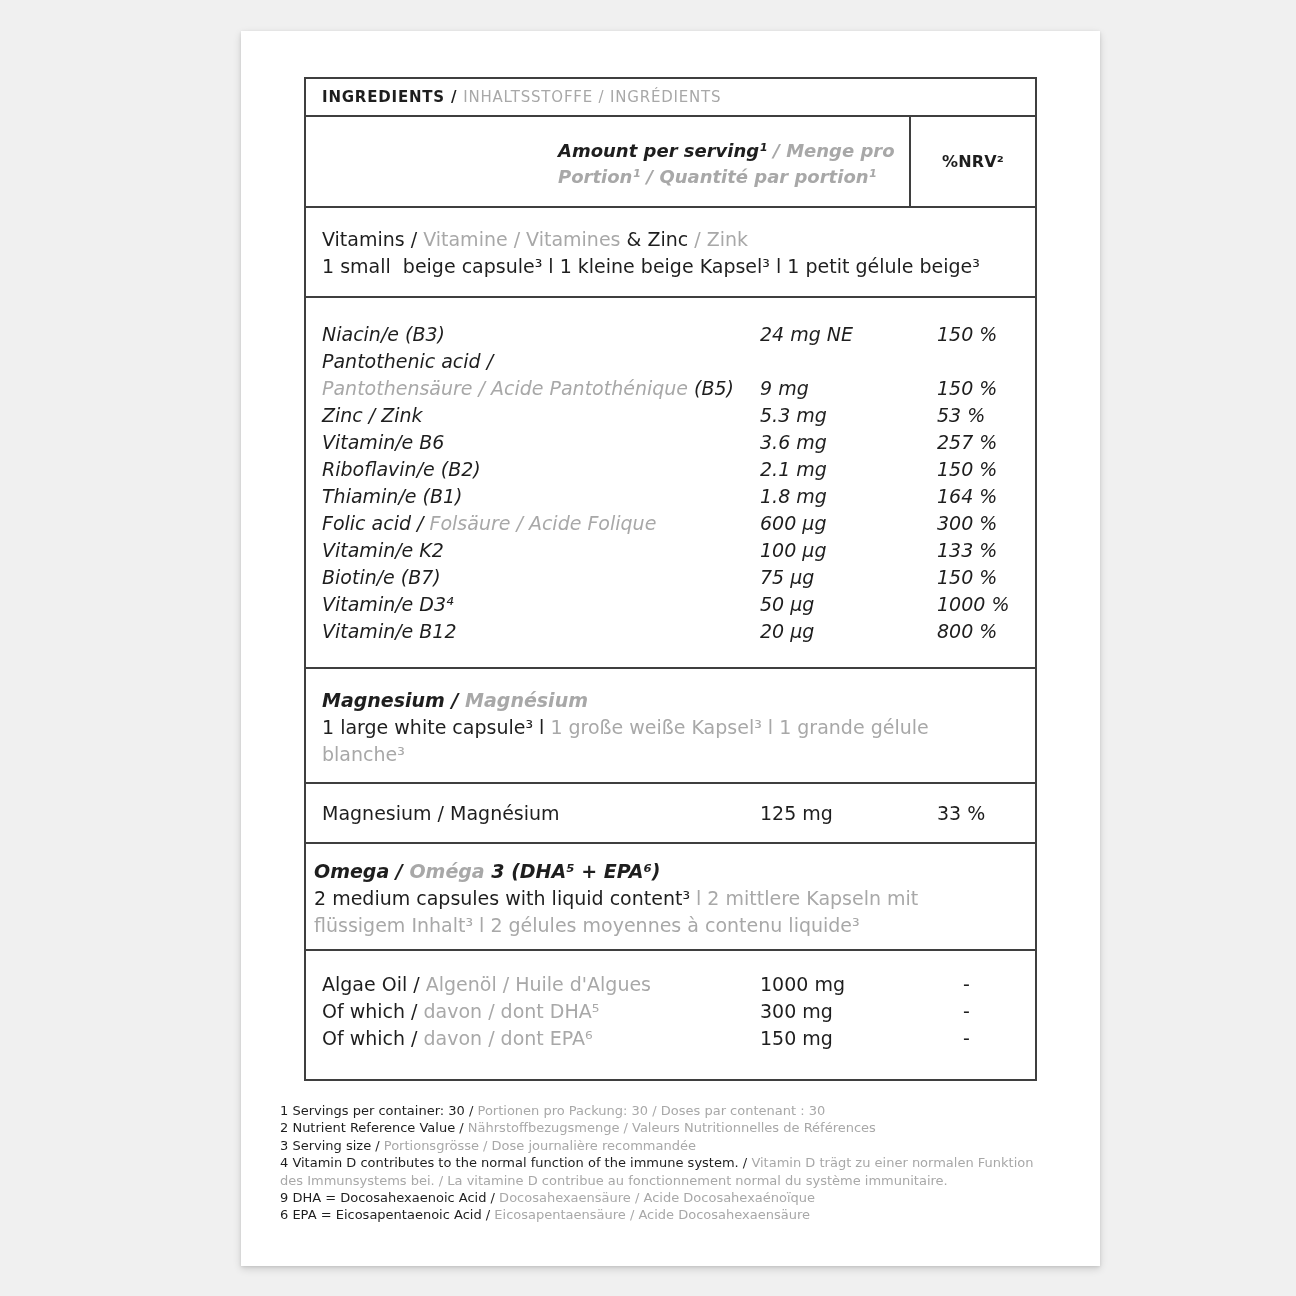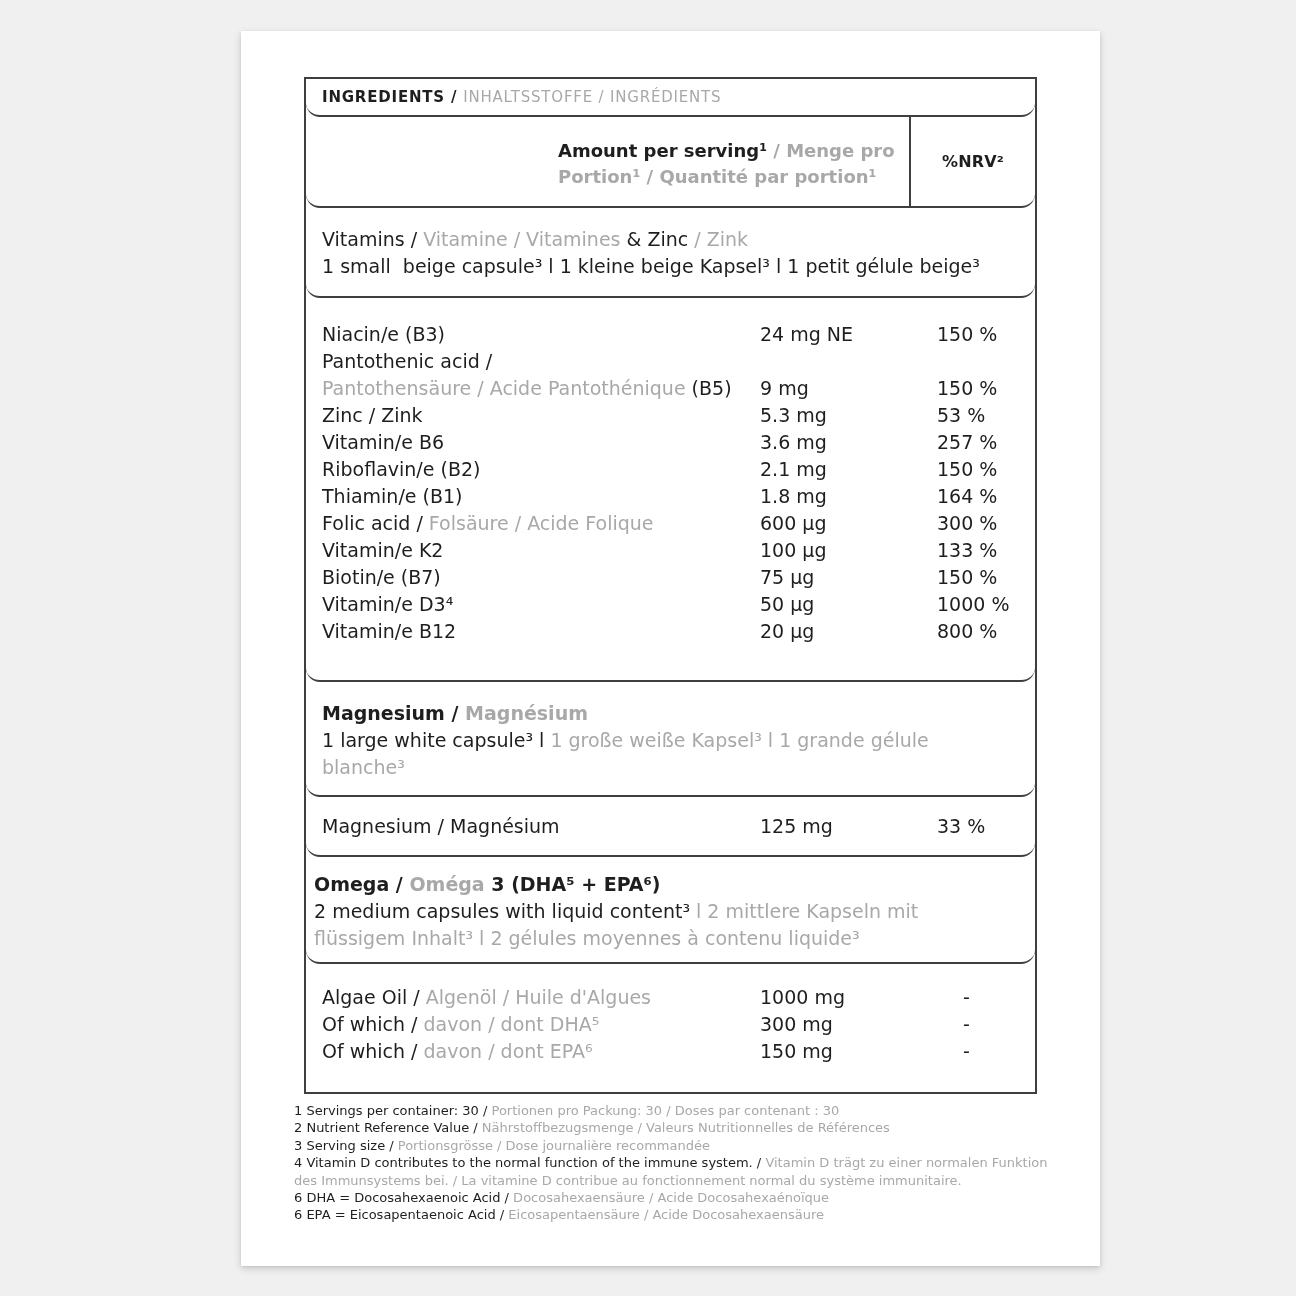--- a/index.html
+++ b/index.html
@@ -17,24 +17,24 @@
   .page{
     position:absolute; left:241px; top:31px; width:859px; height:1235px;
     background:var(--page);
     box-shadow:0 3px 8px rgba(0,0,0,0.14), 0 1px 3px rgba(0,0,0,0.10);
   }
   .ing-table{
     position:absolute; left:63px; top:46px; width:733px;
     border:2px solid var(--border);
     background:var(--page);
   }
-  .block{border-bottom:2px solid var(--border);border-radius:14px;}
+  .block{border-bottom:2px solid var(--border);}
   .block:last-child{border-bottom:none;}
   .muted{color:var(--muted);}
-  .bold{font-weight:700;}
+  .bold{font-weight:700;font-style:italic;}
 
   
   .head1{
     height:38px; display:flex; align-items:center;
     padding:0 16px; font-size:15px; font-weight:700; letter-spacing:0.8px;
     white-space:pre;
   }
   .head1 .muted{font-weight:500;}
 
   
@@ -50,33 +50,33 @@
   }
 
   
   .sec-title{font-size:19px; line-height:27px;}
   .sec-title .line{white-space:pre;}
   .vitamins-title{padding:18px 16px 16px;}
   .magnesium-title{padding:18px 16px 14px;}
   .omega-title{padding:14px 8px 10px;}
 
   
-  .vitamins-rows{padding:23px 0 35px;}
+  .vitamins-rows{padding:23px 0 22px;font-style:italic;}
   .magnesium-rows{padding:16px 0 15px;}
   .omega-rows{padding:20px 0 27px;}
   .data-row{
     display:grid; grid-template-columns:438px 177px auto;
     padding-left:16px; font-size:19px; line-height:27px;
   }
   .cell{white-space:pre;}
   .cell.nrv.dash{padding-left:26px;}
 
   
   .footnotes{
-    position:absolute; left:53px; top:1071px; width:760px;
+    position:absolute; left:39px; top:1071px; width:760px;
     font-size:13px; line-height:17.4px;
   }
   .footnotes .line{white-space:pre;}
   .footnotes .line span:not(.muted){font-weight:500;}
 </style>
 </head>
 <body>
 
 <div class="page">
 
@@ -196,17 +196,17 @@
       </div>
 
   </div>
 
   <div class="footnotes">
       <div class="line"><span>1 Servings per container: 30 /</span><span class="muted"> Portionen pro Packung: 30 / Doses par contenant : 30</span></div>
       <div class="line"><span>2 Nutrient Reference Value /</span><span class="muted"> Nährstoffbezugsmenge / Valeurs Nutritionnelles de Références</span></div>
       <div class="line"><span>3 Serving size /</span><span class="muted"> Portionsgrösse / Dose journalière recommandée</span></div>
       <div class="line"><span>4 Vitamin D contributes to the normal function of the immune system. /</span><span class="muted"> Vitamin D trägt zu einer normalen Funktion</span></div>
       <div class="line"><span class="muted">des Immunsystems bei. / La vitamine D contribue au fonctionnement normal du système immunitaire.</span></div>
-      <div class="line"><span>6 DHA = Docosahexaenoic Acid /</span><span class="muted"> Docosahexaensäure / Acide Docosahexaénoïque</span></div>
+      <div class="line"><span>9 DHA = Docosahexaenoic Acid /</span><span class="muted"> Docosahexaensäure / Acide Docosahexaénoïque</span></div>
       <div class="line"><span>6 EPA = Eicosapentaenoic Acid /</span><span class="muted"> Eicosapentaensäure / Acide Docosahexaensäure</span></div>
     </div>
 
 </div>
 
 </body></html>

